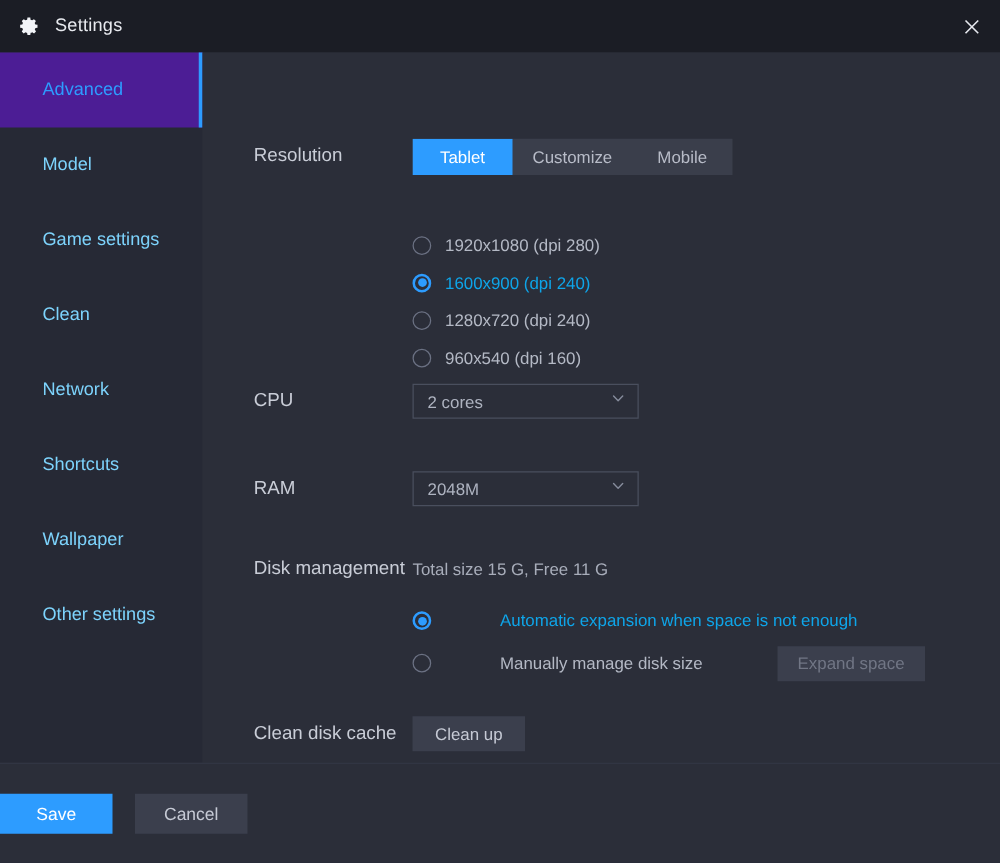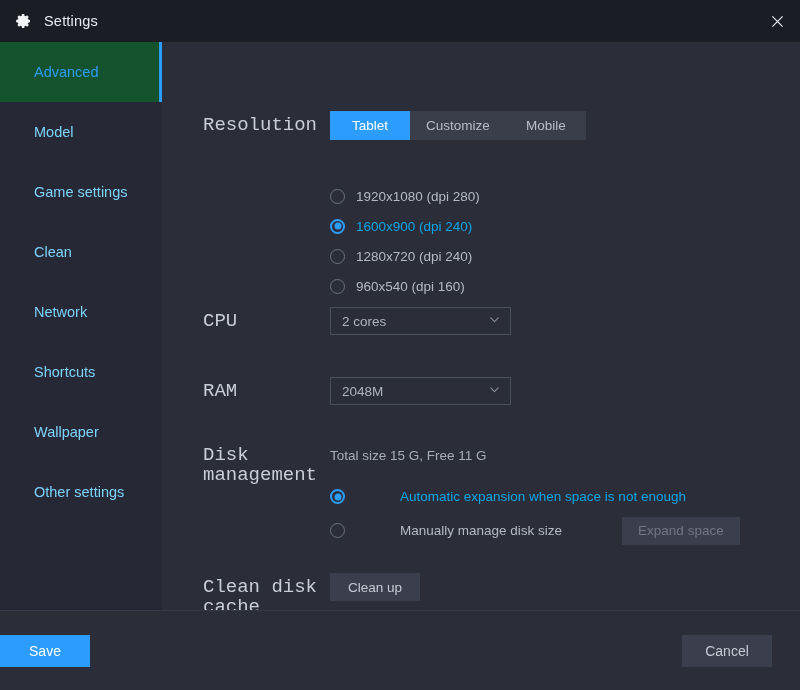--- a/index.html
+++ b/index.html
@@ -75,21 +75,21 @@
     height: 60px;
     display: flex;
     align-items: center;
     padding-left: 34px;
     color: #7dd3fc;
     font-size: 14.5px;
     cursor: pointer;
     position: relative;
   }
   .sidebar-item.active {
-    background: #14532d;
+    background: #4c1d95;
     color: #2d9cff;
   }
   .sidebar-item.active::after {
     content: "";
     position: absolute;
     right: 0;
     top: 0;
     bottom: 0;
     width: 3px;
     background: #2d9cff;
@@ -108,23 +108,22 @@
     display: flex;
     position: absolute;
     left: 0;
     right: 0;
   }
   .row-label {
     width: 168px;
     min-width: 168px;
     padding-left: 41px;
     color: #c9cdd7;
-    font-size: 19px;
+    font-size: 15px;
     line-height: 20px;
-    font-family: Liberation Mono, monospace;
   }
   .row-field { flex: 1; position: relative; }
 
   #row-resolution { top: 73px; }
   #row-cpu        { top: 269px; }
   #row-ram        { top: 339px; }
   #row-disk       { top: 403px; }
   #row-clean      { top: 535px; }
 
   
@@ -252,21 +251,21 @@
   }
 
   
   .footer {
     height: 80px;
     min-height: 80px;
     background: #2b2e39;
     border-top: 1px solid #353947;
     display: flex;
     align-items: center;
-    justify-content: space-between;
+    justify-content: flex-start;
     padding-right: 28px;
     gap: 18px;
   }
   .btn-primary {
     background: #2d9cff;
     color: #ffffff;
     width: 90px;
     height: 32px;
     font-size: 14px;
   }

